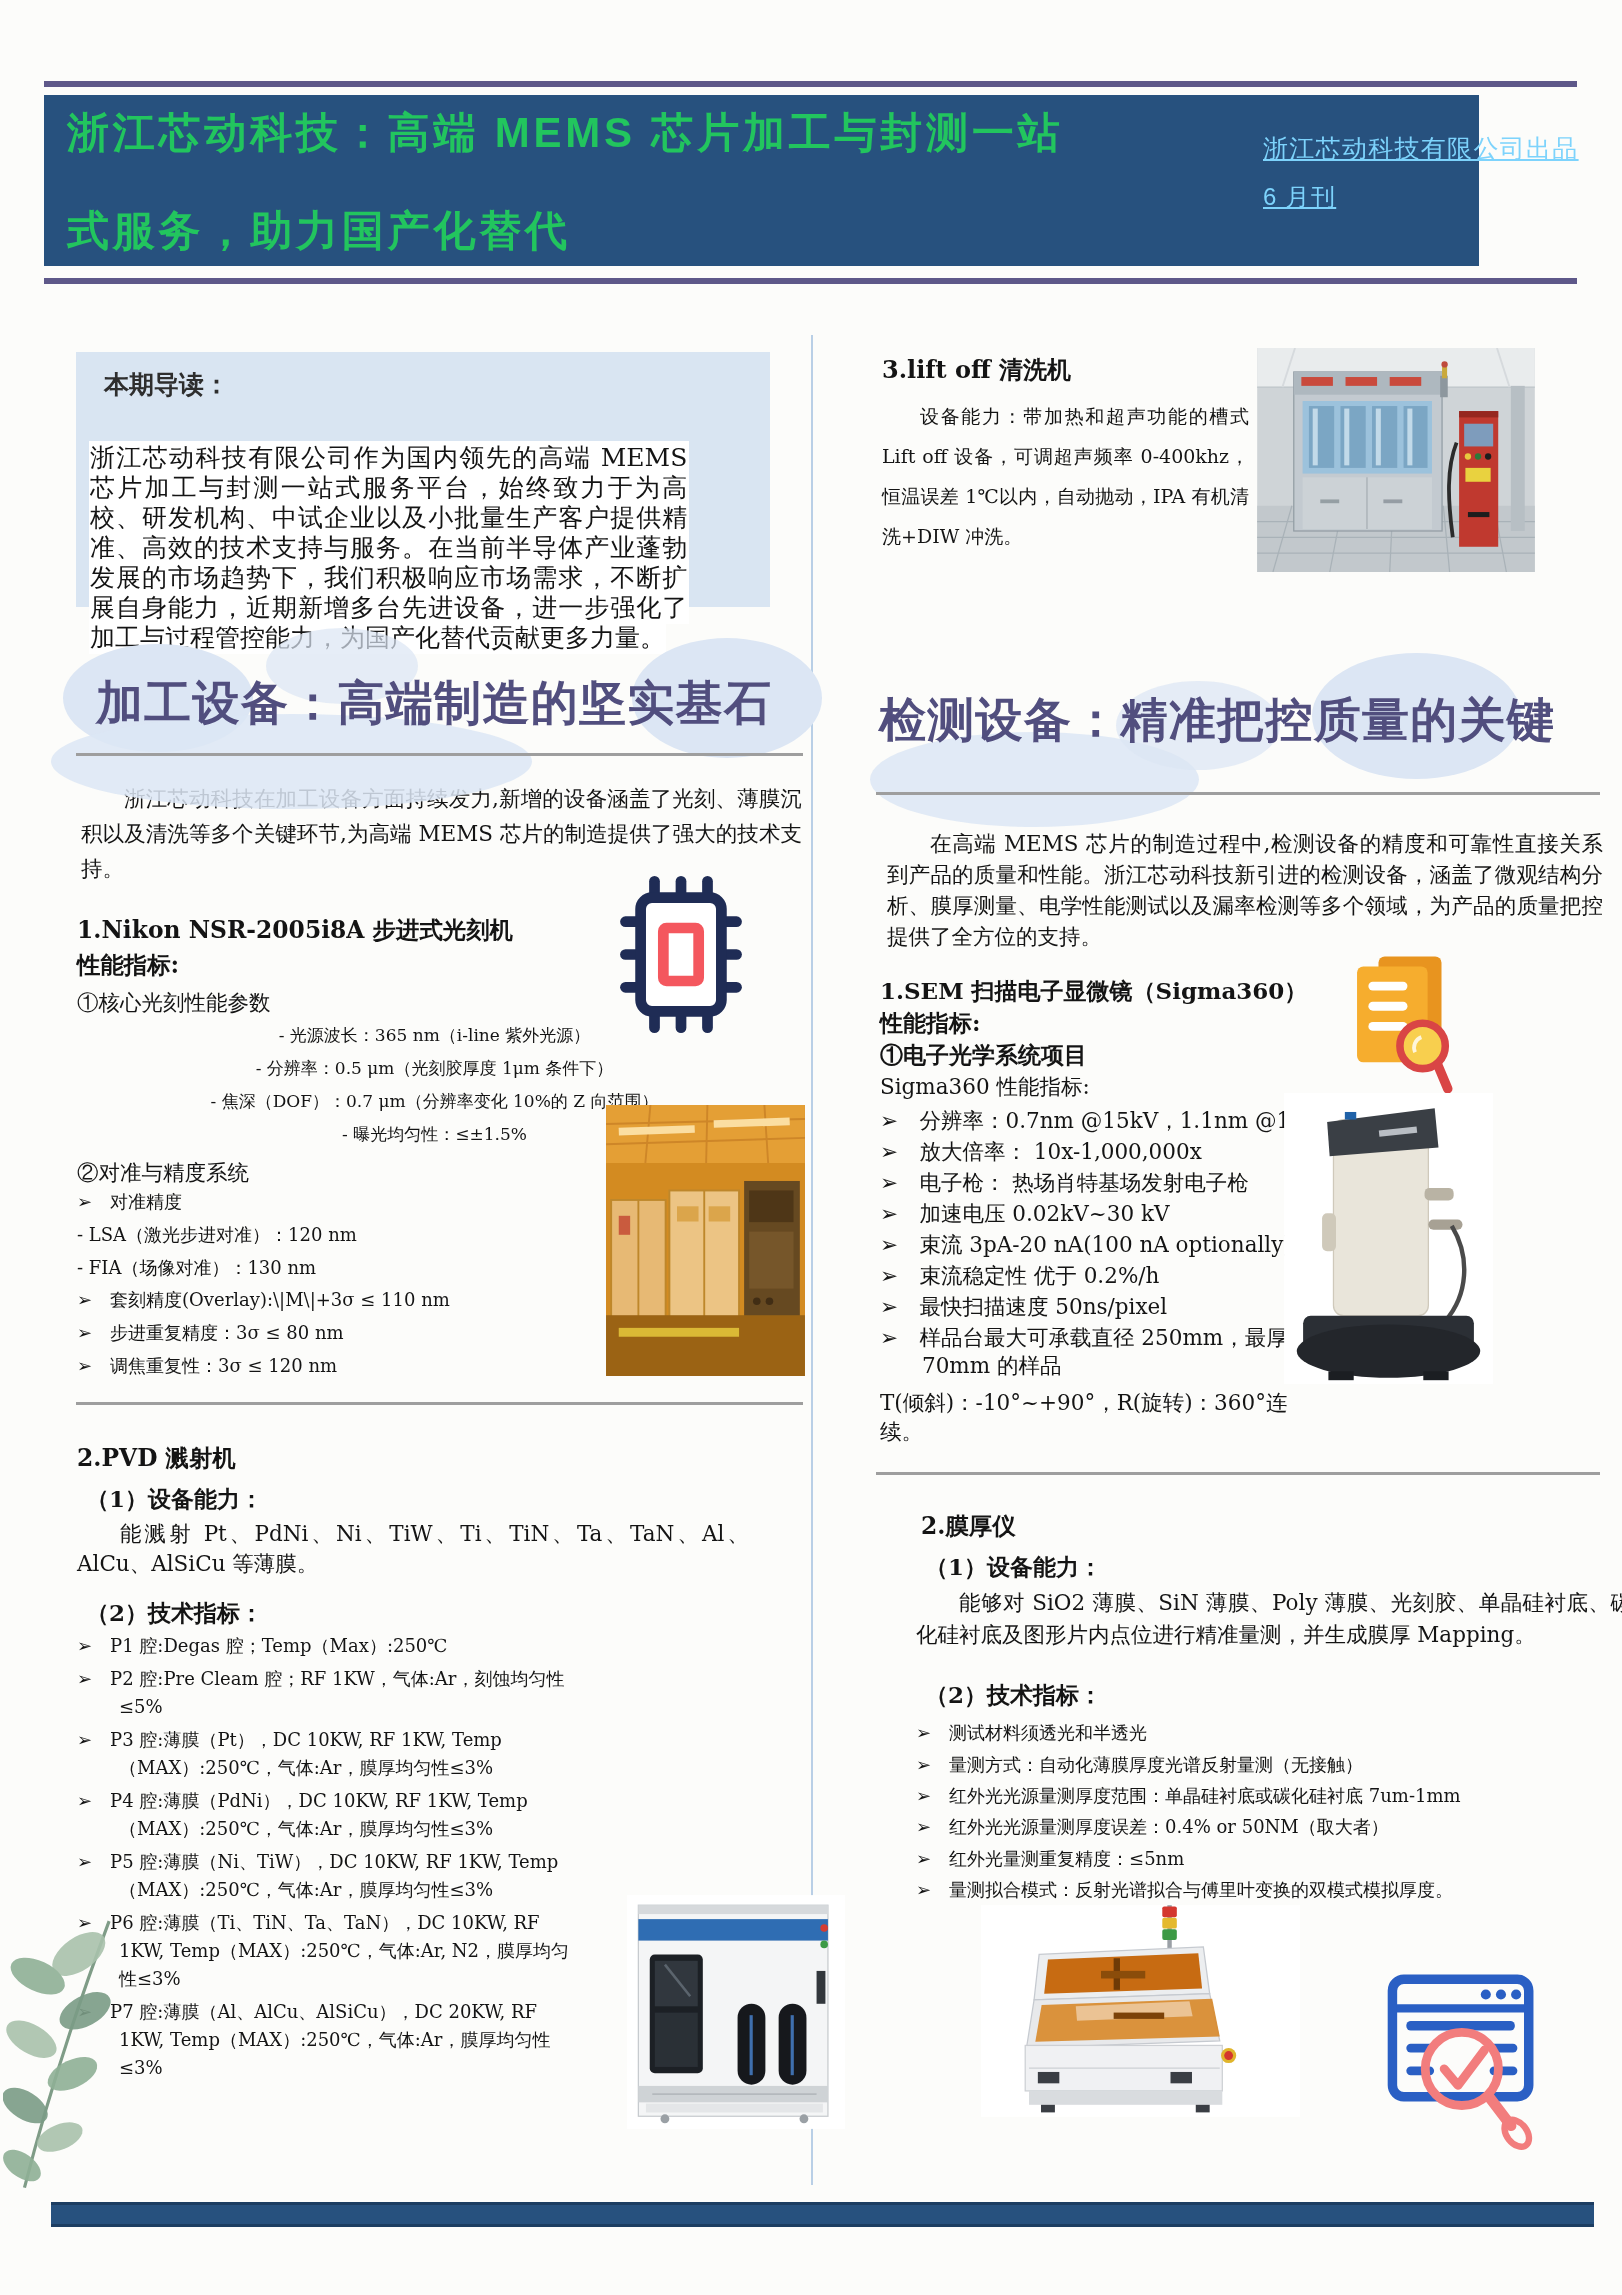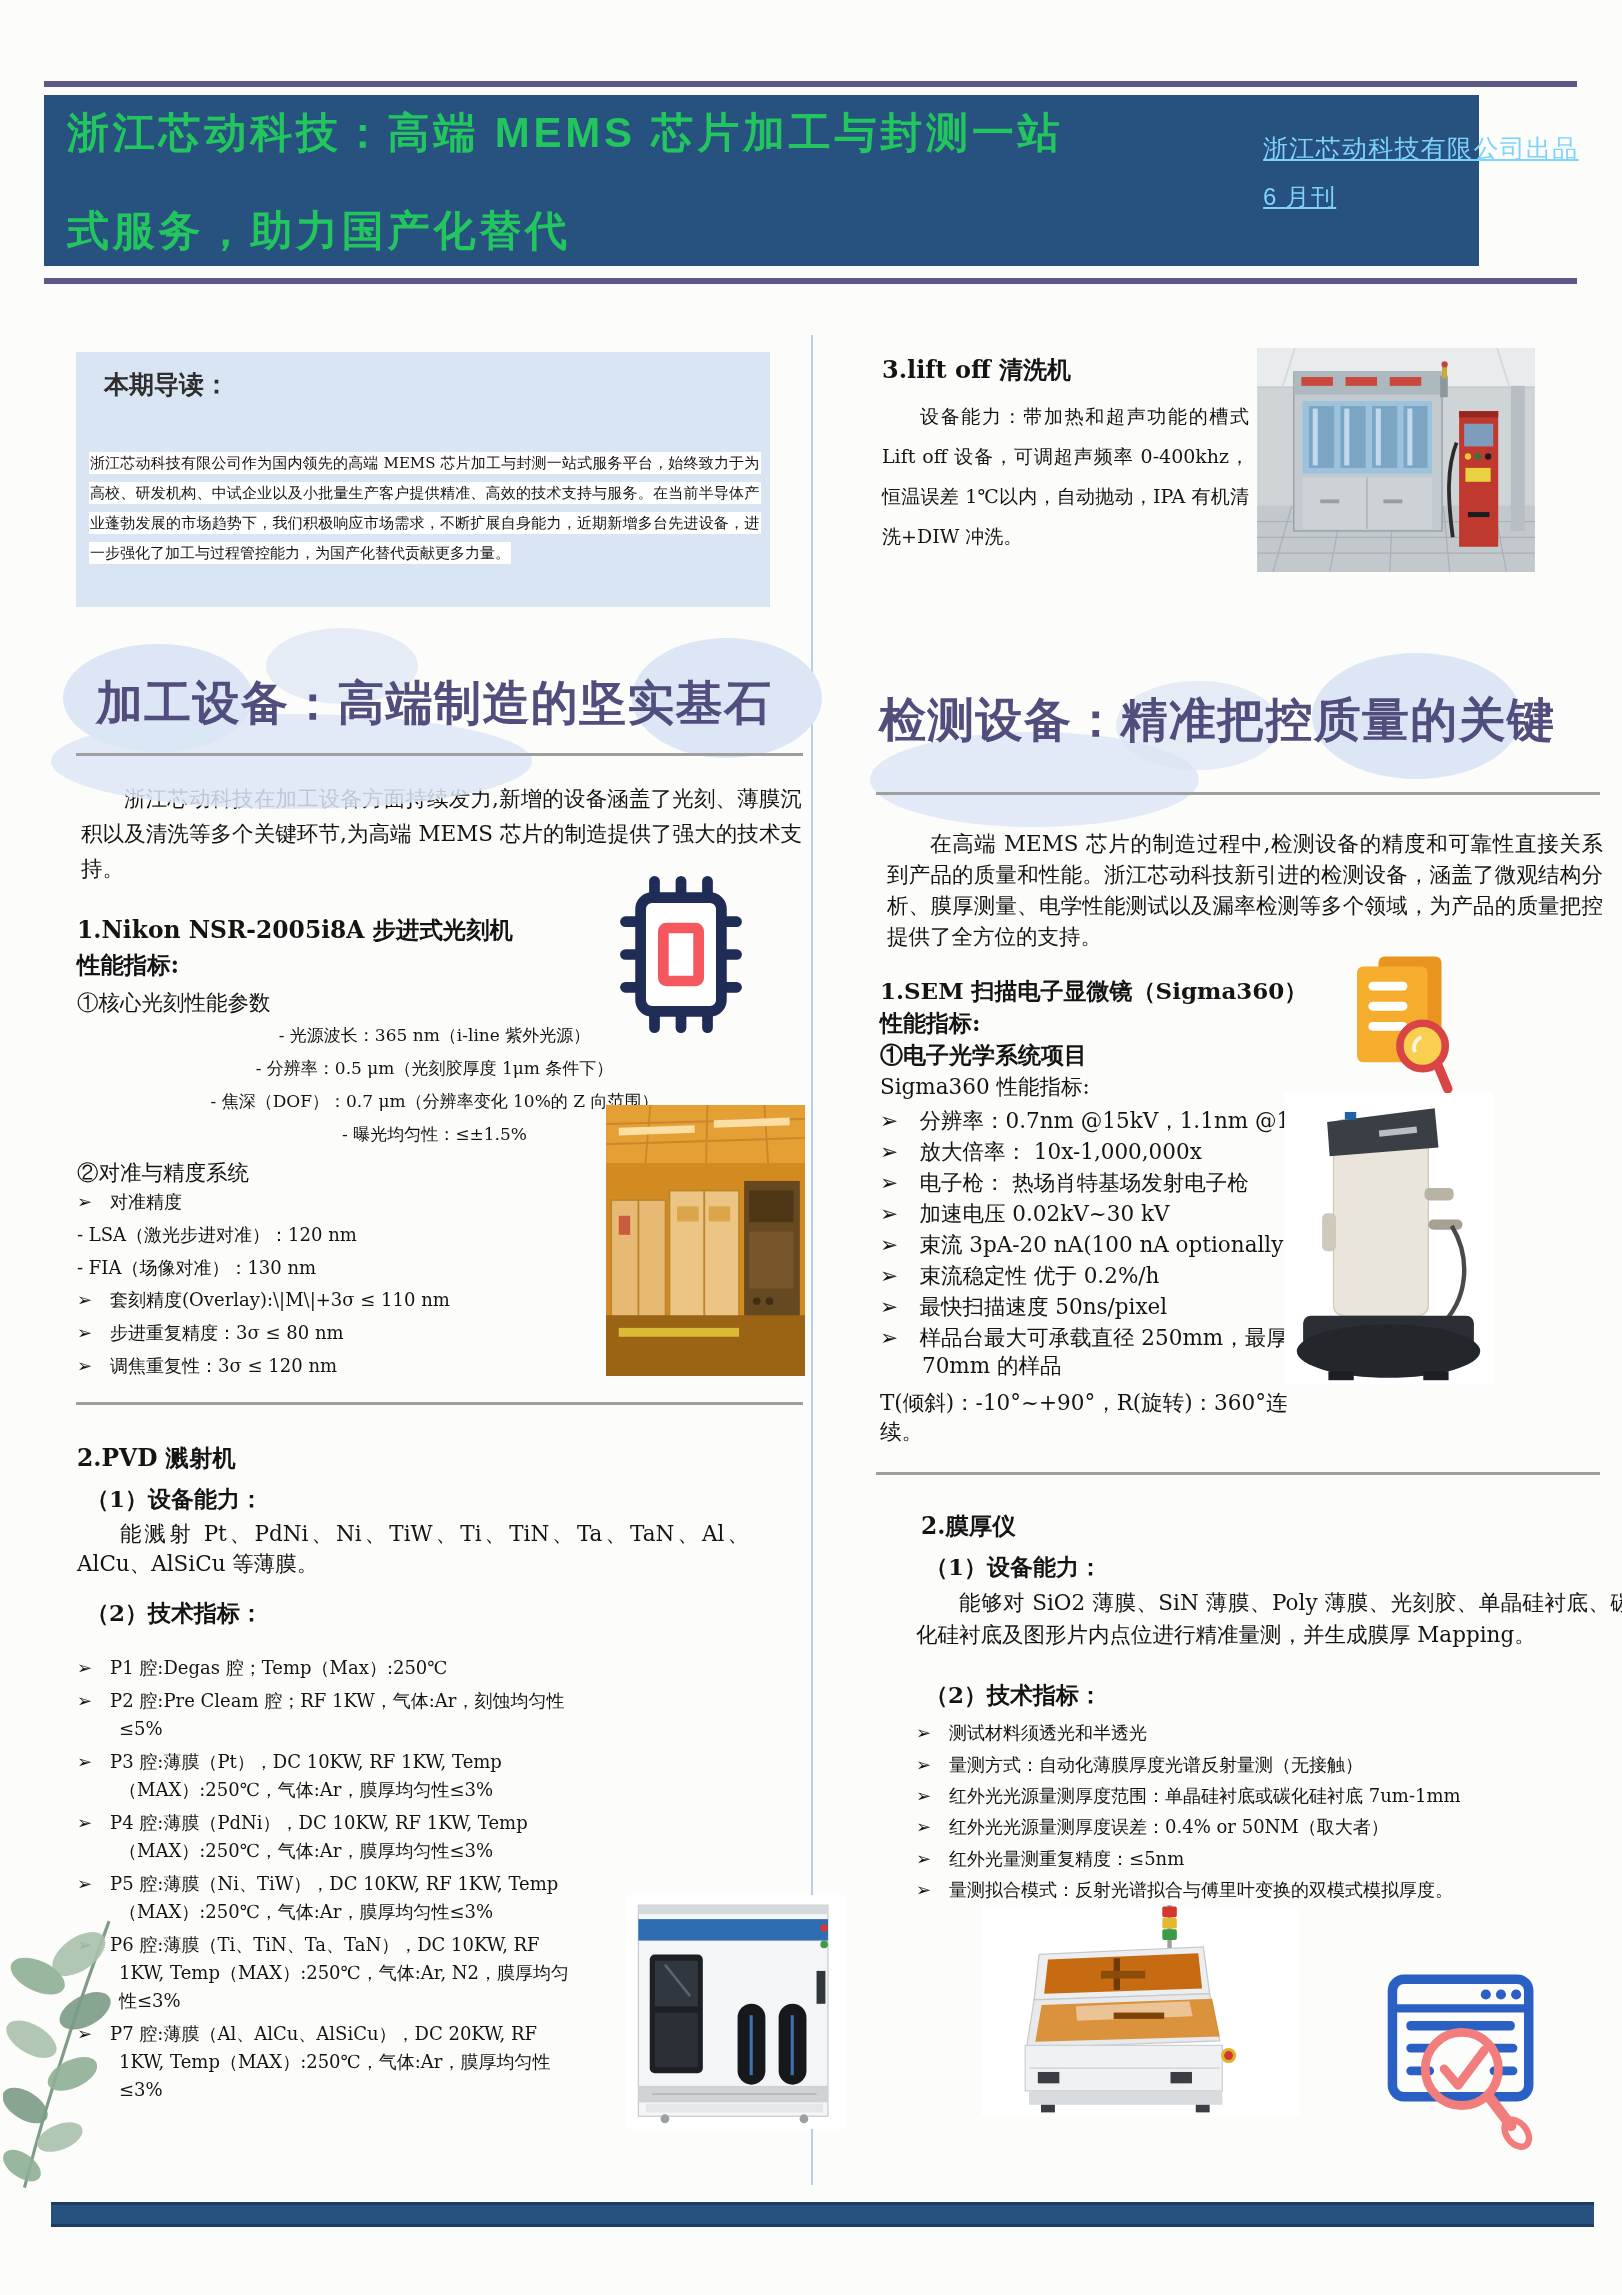--- a/index.html
+++ b/index.html
@@ -14,22 +14,22 @@
   .banner{left:44px;top:95px;width:1435px;height:171px;background:#27517E;}
   .banner-title{position:absolute;left:23px;color:#22c55e;
     font-family:"Liberation Sans",sans-serif;font-weight:bold;font-size:42px;letter-spacing:3.8px;white-space:nowrap;}
   .bt1{top:10px;} .bt2{top:108px;}
   .banner-side{position:absolute;left:1219px;color:#7dd3fc;
     font-family:"Liberation Sans",sans-serif;font-size:25px;letter-spacing:1.3px;white-space:nowrap;text-decoration:underline;}
   .bs1{top:37px;} .bs2{top:86px;font-size:24px;}
   
   .intro-panel{left:76px;top:352px;width:694px;height:255px;background:#D9E5F2;}
   .intro-heading{position:absolute;left:28px;top:16.4px;font-size:25px;font-weight:bold;color:#2e2e2e;}
-  .intro-body{position:absolute;left:12.6px;top:81px;width:672px;
-    font-size:15px;line-height:30px;text-align:justify;}
+  .intro-body{position:absolute;left:12.6px;top:66px;width:600px;
+    font-size:25px;line-height:30px;text-align:justify;}
   .hl{background:#ffffff;padding:1.9px 1.3px;-webkit-box-decoration-break:clone;box-decoration-break:clone;}
   
   .col-divider{left:811px;top:335px;width:1.9px;height:1850px;background:#B9CFE6;}
   .para{font-size:21.5px;line-height:33px;text-align:justify;}
   .indent>:first-line{}
   .ti{text-indent:2em;}
   .speclist{list-style:none;margin:0;padding:0;font-size:18px;}
   .speclist li{padding-left:42px;text-indent:-42px;}
   .dashlist li{padding-left:25px;text-indent:-25px;margin-left:43px;}
   
@@ -43,21 +43,21 @@
   
   .intro-left{left:81px;top:781px;width:721px;font-size:21.5px;line-height:35px;}
   .nikon-title{left:77px;top:913px;font-size:23.4px;font-weight:bold;line-height:35px;}
   .g1{left:77px;top:986px;width:672px;font-size:21.5px;line-height:33px;}
   .g1 .speclist{font-size:17px;text-align:center;}
   .g2{left:77px;top:1158px;width:473px;font-size:21.5px;line-height:29px;}
   .g2 li{margin-bottom:3.8px;}
   .grp-title{font-weight:normal;}
   .pvd{left:77px;top:1442px;width:672px;}
   .pvd .cap-body{font-size:21.5px;line-height:30px;margin:3.8px 0 0 0;text-align:justify;}
-  .pvd .speclist{width:506px;margin-top:25px;line-height:28px;}
+  .pvd .speclist{width:506px;margin-top:3px;line-height:28px;}
   .pvd .speclist li{margin-bottom:5px;}
   .blk-h{font-size:23.4px;font-weight:bold;margin:0;}
   .cap-h{font-size:23px;font-weight:bold;margin:10px 0 0 8.9px;}
   
   .intro-right{left:880px;top:821px;width:716px;font-size:21.5px;line-height:31px;}
   .sem{left:880px;top:975px;width:448px;}
   .sem .subline{font-size:23px;font-weight:bold;line-height:32px;}
   .sem .subnorm{font-size:21.5px;line-height:32px;}
   .sem .speclist{margin-top:3.8px;line-height:28.5px;font-size:21.5px;}
   .sem .speclist li{margin-bottom:2.5px;}

